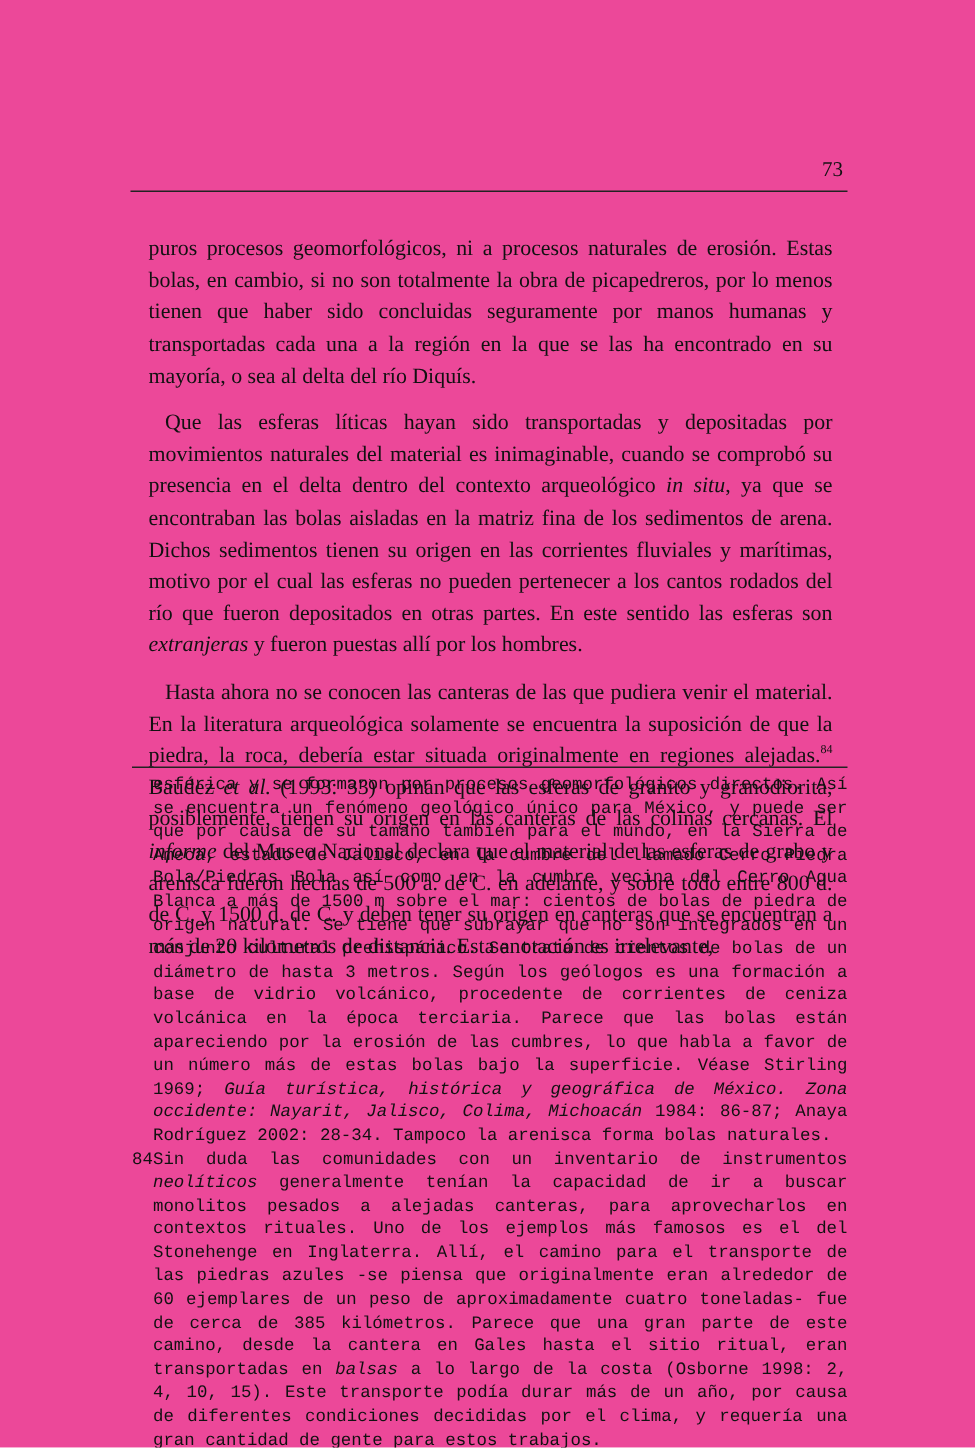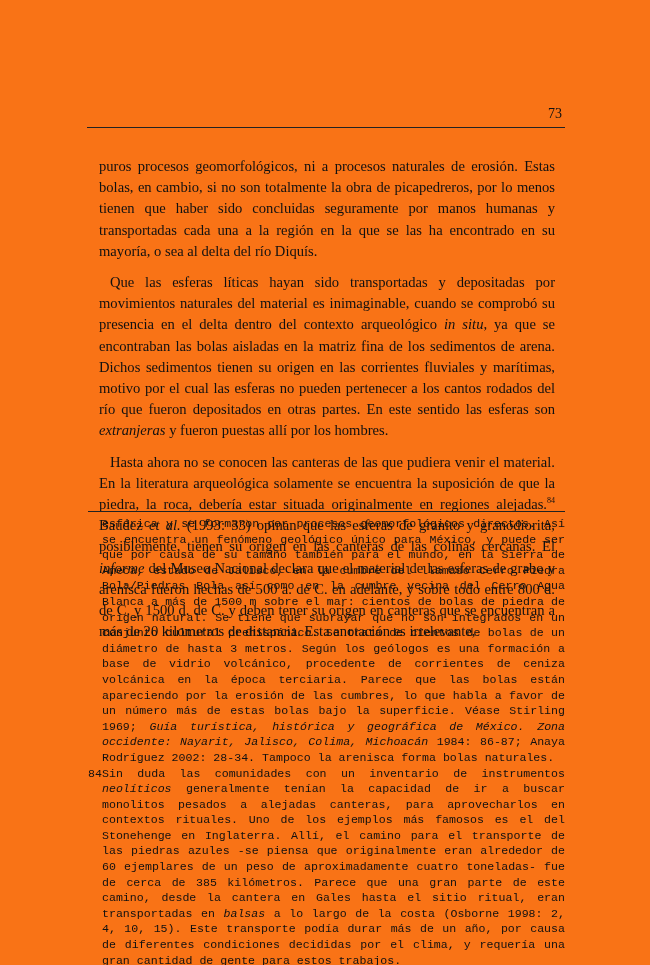--- a/index.html
+++ b/index.html
@@ -1,17 +1,17 @@
 <!DOCTYPE html>
 <html><head>
 <meta charset="utf-8">
 <style>
   html, body { margin: 0; padding: 0; background: #ffffff; }
   body { width: 650px; height: 965px; position: relative; overflow: hidden; }
-  .page { position: absolute; left: 0; top: 0; width: 650px; height: 965px; background: #f97316; color: #111; font-family: "Liberation Serif", "DejaVu Serif", serif; }
+  .page { position: absolute; left: 0; top: 0; width: 650px; height: 965px; background: #ec4899; color: #111; font-family: "Liberation Serif", "DejaVu Serif", serif; }
   .page-number { position: absolute; top: 106px; right: 88px; font-size: 14px; line-height: 16px; }
   .header-rule { position: absolute; top: 127px; left: 87px; width: 478px; height: 0; border-top: 1.5px solid #222; }
   .body { position: absolute; left: 89px; top: 146px; width: 476px; font-size: 14.6px; line-height: 21.2px; text-align: justify; }
   .body p { margin: 10px; }
   .body p.indent { text-indent: 11px; }
   .footnote-rule { position: absolute; top: 511px; left: 88px; width: 477px; height: 0; border-top: 1.5px solid #222; }
   .footnotes { position: absolute; left: 88px; top: 516px; width: 477px; font-size: 11.6px; line-height: 15.6px; text-align: justify; }
   .fn { position: relative; padding-left: 14px; margin: 0; font-family: Liberation Mono, monospace; }
   .fn .fn-num { position: absolute; left: 0; top: 0; }
   sup { font-size: 8px; line-height: 0; vertical-align: 6px; }

